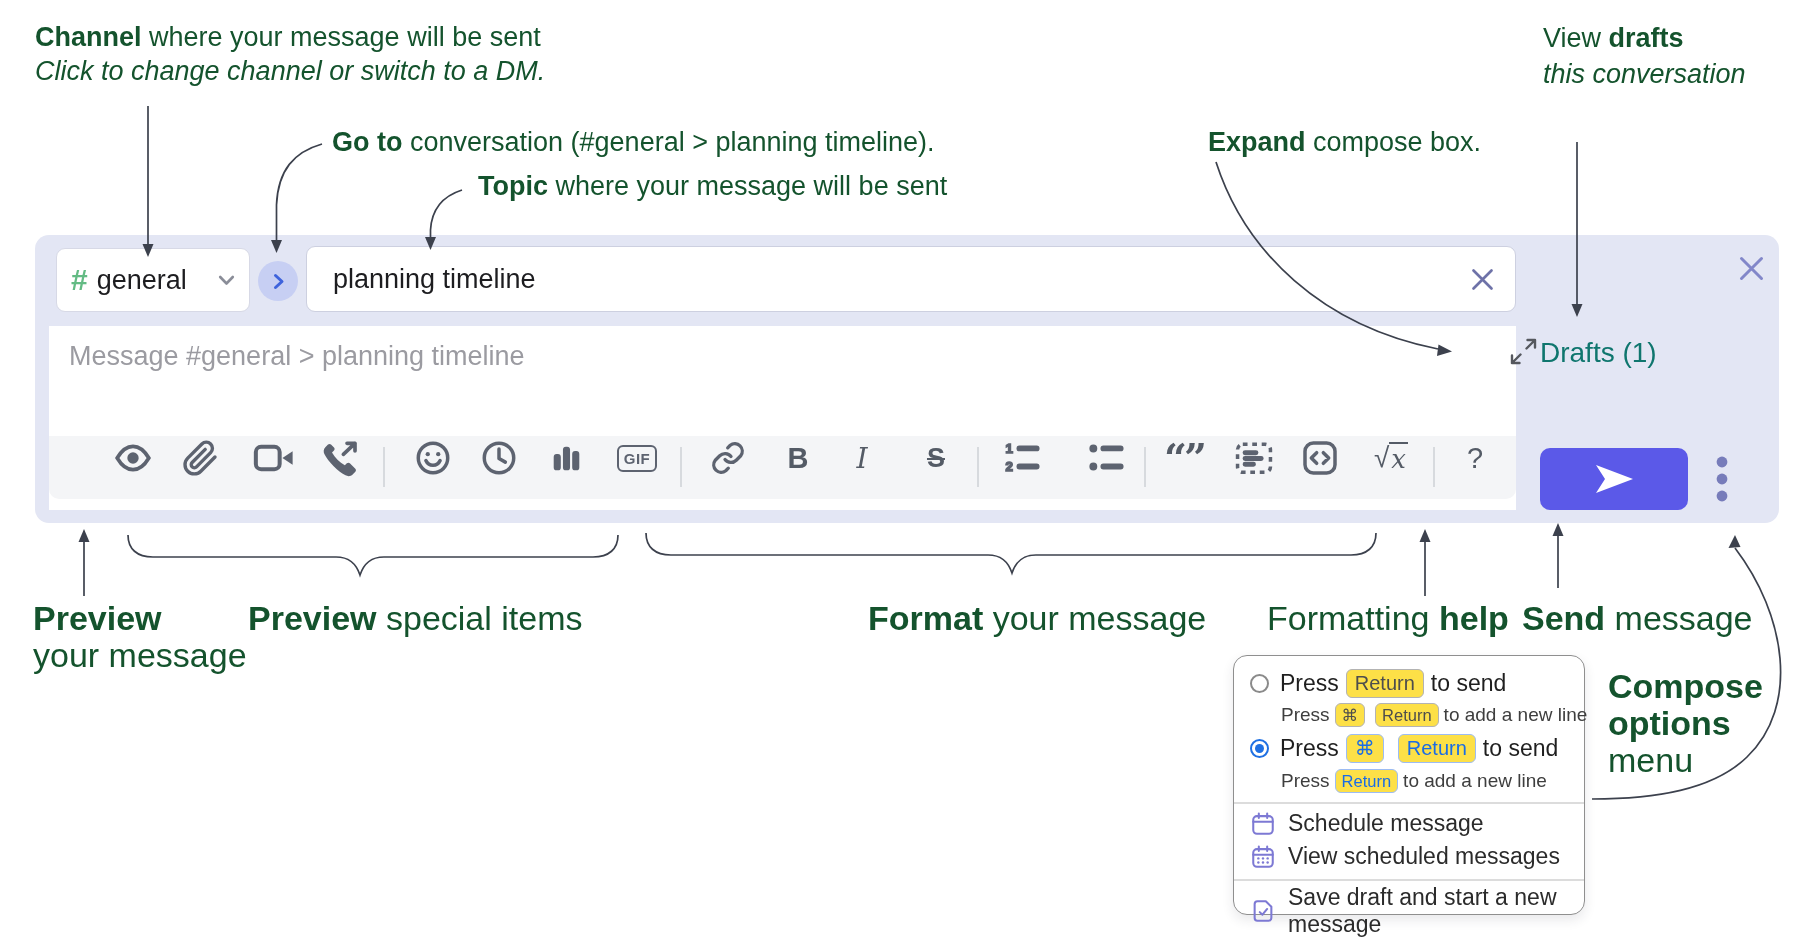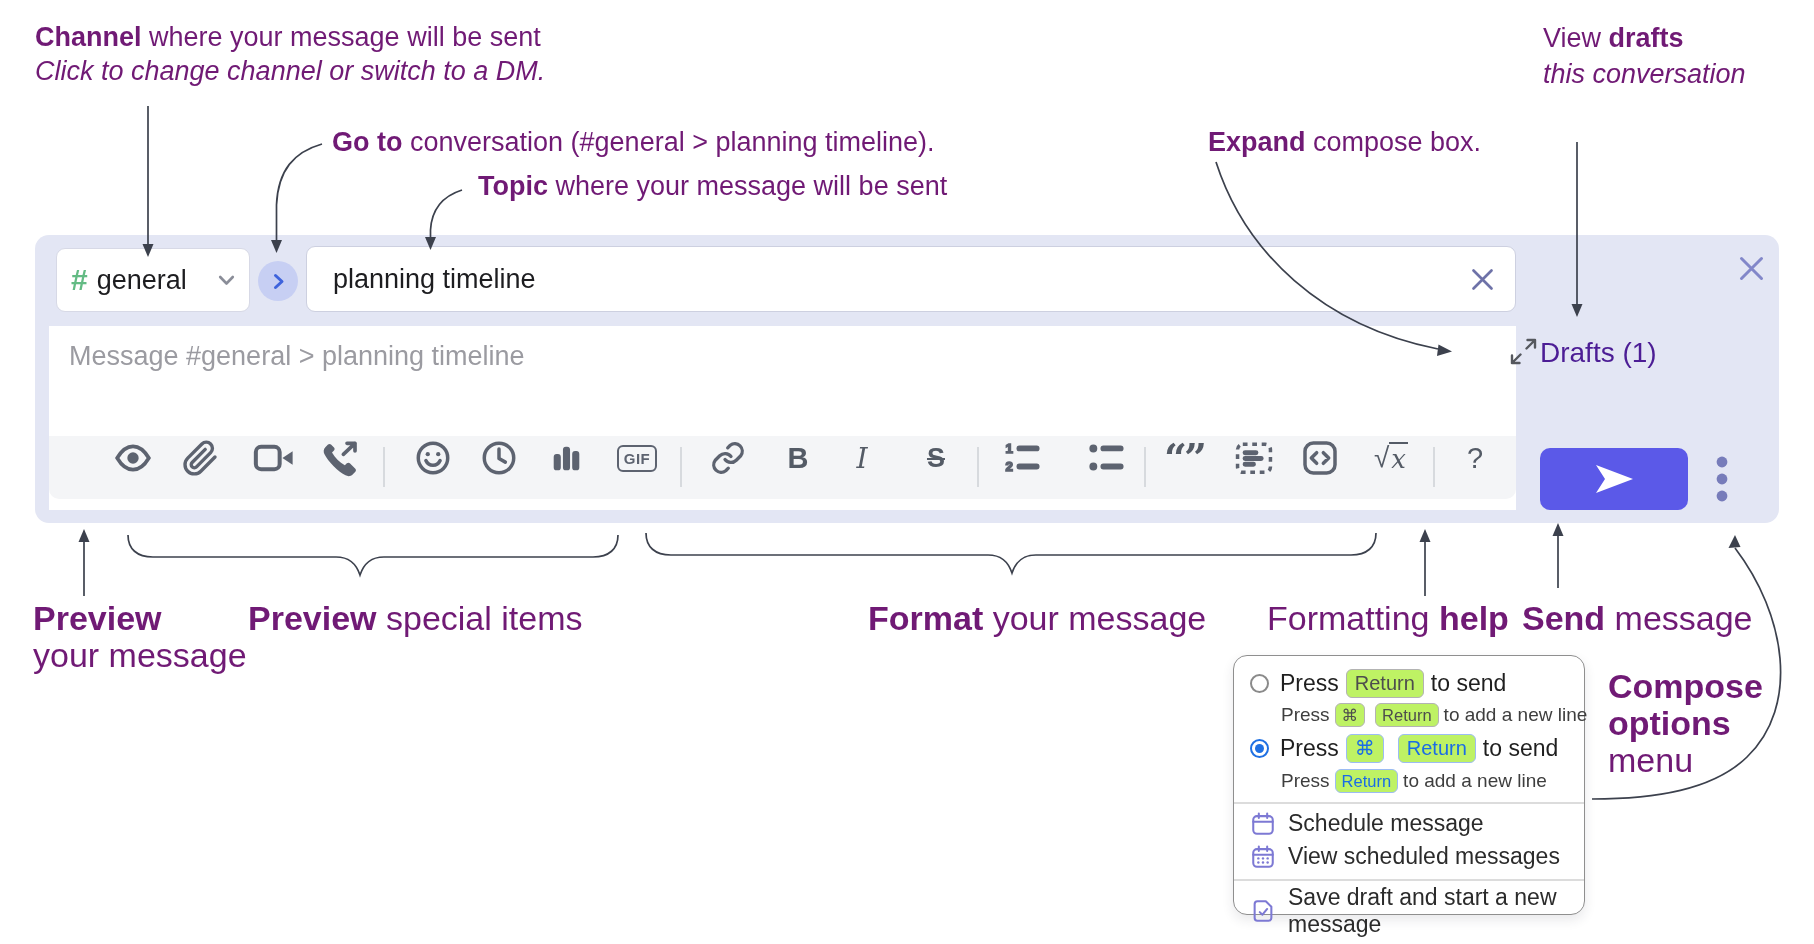--- a/index.html
+++ b/index.html
@@ -1,20 +1,20 @@
 <!DOCTYPE html>
 <html><head>
 <meta charset="utf-8">
 <style>
   html,body{margin:0;padding:0;background:#fff;}
   body{width:1814px;height:944px;position:relative;overflow:hidden;
        font-family:"Liberation Sans",sans-serif;color:#343b55;}
   .abs{position:absolute;}
   
-  .note{font-size:27px;line-height:34px;color:#701a75;white-space:nowrap;}
+  .note{font-size:27px;line-height:34px;color:#14532d;white-space:nowrap;}
   .note .b{font-weight:700;}
   .note .it{font-style:italic;}
   .bot-note{font-size:34px;line-height:37px;}
   
   #overlay{position:absolute;left:0;top:0;z-index:5;pointer-events:none;}
   #overlay path{stroke:#3c414d;stroke-width:1.7;fill:none;}
   #overlay polygon{fill:#3c414d;stroke:none;}
   
   .panel{left:35px;top:235px;width:1744px;height:288px;background:#e3e6f4;border-radius:14px;z-index:1;}
   .chan-btn{left:21px;top:13px;width:194px;height:64px;background:#fff;border:1px solid #d7d9e6;
@@ -36,34 +36,34 @@
   .glyph-b{font-size:29px;font-weight:700;color:#545b66;}
   .glyph-i{font-size:28px;font-style:italic;font-family:"DejaVu Serif",serif;color:#545b66;}
   .glyph-s{font-size:27px;font-weight:600;text-decoration:line-through;color:#545b66;}
   .glyph-q{font-size:40px;font-weight:700;font-family:"DejaVu Serif",serif;color:#545b66;letter-spacing:-3px;line-height:60px;}
   .glyph-help{font-size:29px;color:#545b66;}
   .gif-box{border:2.5px solid #5d6370;border-radius:6px;font-size:15px;font-weight:700;
            padding:3px 5px;color:#5d6370;letter-spacing:.5px;}
   .formula{font-size:26px;color:#545b66;display:flex;align-items:center;}
   .formula .rad{font-size:28px;}
   .formula .var{font-family:"DejaVu Serif",serif;font-style:italic;border-top:2.4px solid #545b66;padding:0 2px;}
-  .drafts{left:1505px;top:102px;font-size:28px;color:#4c1d95;cursor:pointer;}
+  .drafts{left:1505px;top:102px;font-size:28px;color:#0f766e;cursor:pointer;}
   .send-btn{left:1505px;top:213px;width:148px;height:62px;background:#5b59e8;border-radius:10px;
             display:flex;align-items:center;justify-content:center;cursor:pointer;}
   .dots{left:1681px;top:221px;cursor:pointer;}
   .close-x{left:1704px;top:21px;cursor:pointer;}
   .clear-x{cursor:pointer;display:flex;align-items:center;}
   .expand-ic{left:1461px;top:12px;cursor:pointer;}
   
   .popup{left:1233px;top:655px;width:352px;height:260px;background:#fff;border:1.5px solid #8f8f8f;
          border-radius:14px;z-index:6;box-shadow:0 5px 12px rgba(40,40,60,.10);box-sizing:border-box;}
   .prow{position:absolute;display:flex;align-items:center;white-space:nowrap;}
   .prow .t{font-size:23px;color:#1f1f1f;}
   .prow .ts{font-size:19px;color:#3e3e3e;}
-  .kbd{display:inline-block;border:1.4px solid #b3b3b3;border-radius:6px;background:#bef264;color:#4d4d4d;
+  .kbd{display:inline-block;border:1.4px solid #b3b3b3;border-radius:6px;background:#fde047;color:#4d4d4d;
        font-size:20px;line-height:27px;padding:0 8px;margin:0 7px;}
   .kbd.sm{font-size:16.5px;line-height:22px;padding:0 6px;margin:0 5px;}
   .kbd.blue{border-color:#9cbcf4;color:#1a6ce6;}
   .radio{width:19px;height:19px;border-radius:50%;border:2px solid #8a8a8a;margin-right:11px;
          box-sizing:border-box;flex:none;cursor:pointer;}
   .radio.sel{border-color:#1f70e3;display:flex;align-items:center;justify-content:center;}
   .radio.sel::after{content:"";width:9px;height:9px;border-radius:50%;background:#1f70e3;}
   .pdiv{position:absolute;left:0;width:100%;height:1.5px;background:#dcdcdc;}
   .mitem{position:absolute;left:16px;display:flex;align-items:center;font-size:23px;color:#2b2b2b;cursor:pointer;}
   .mitem svg{margin-right:12px;flex:none;}

